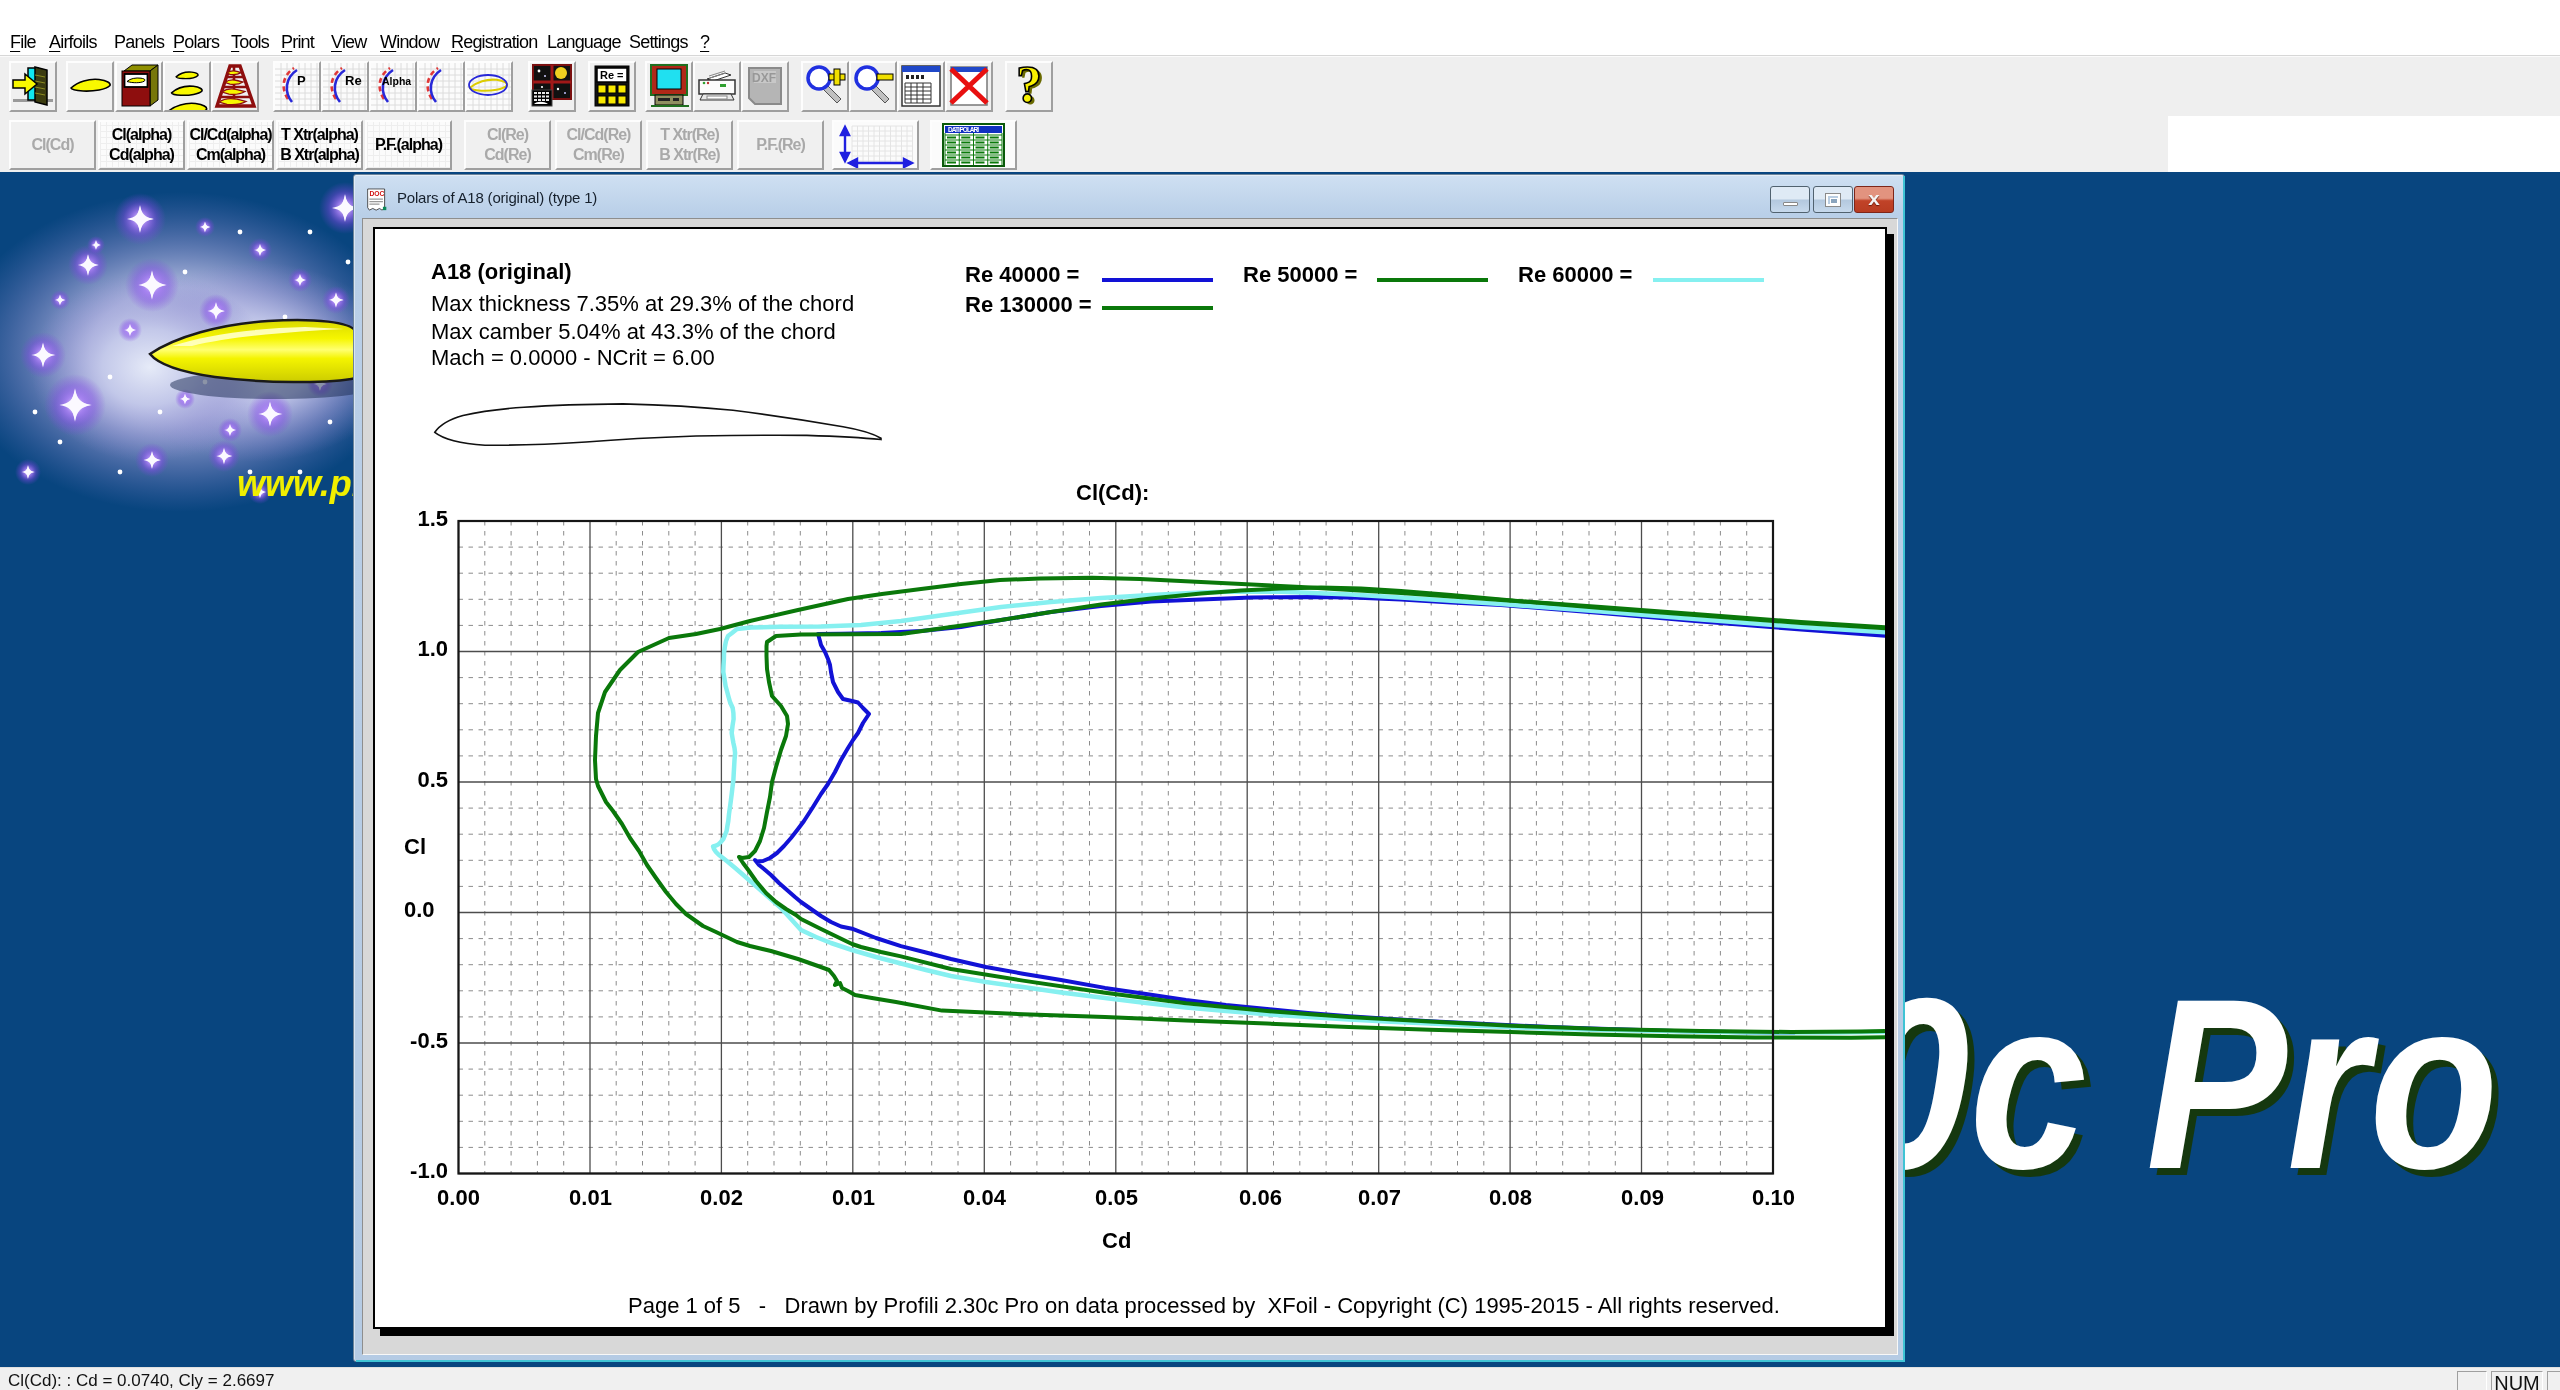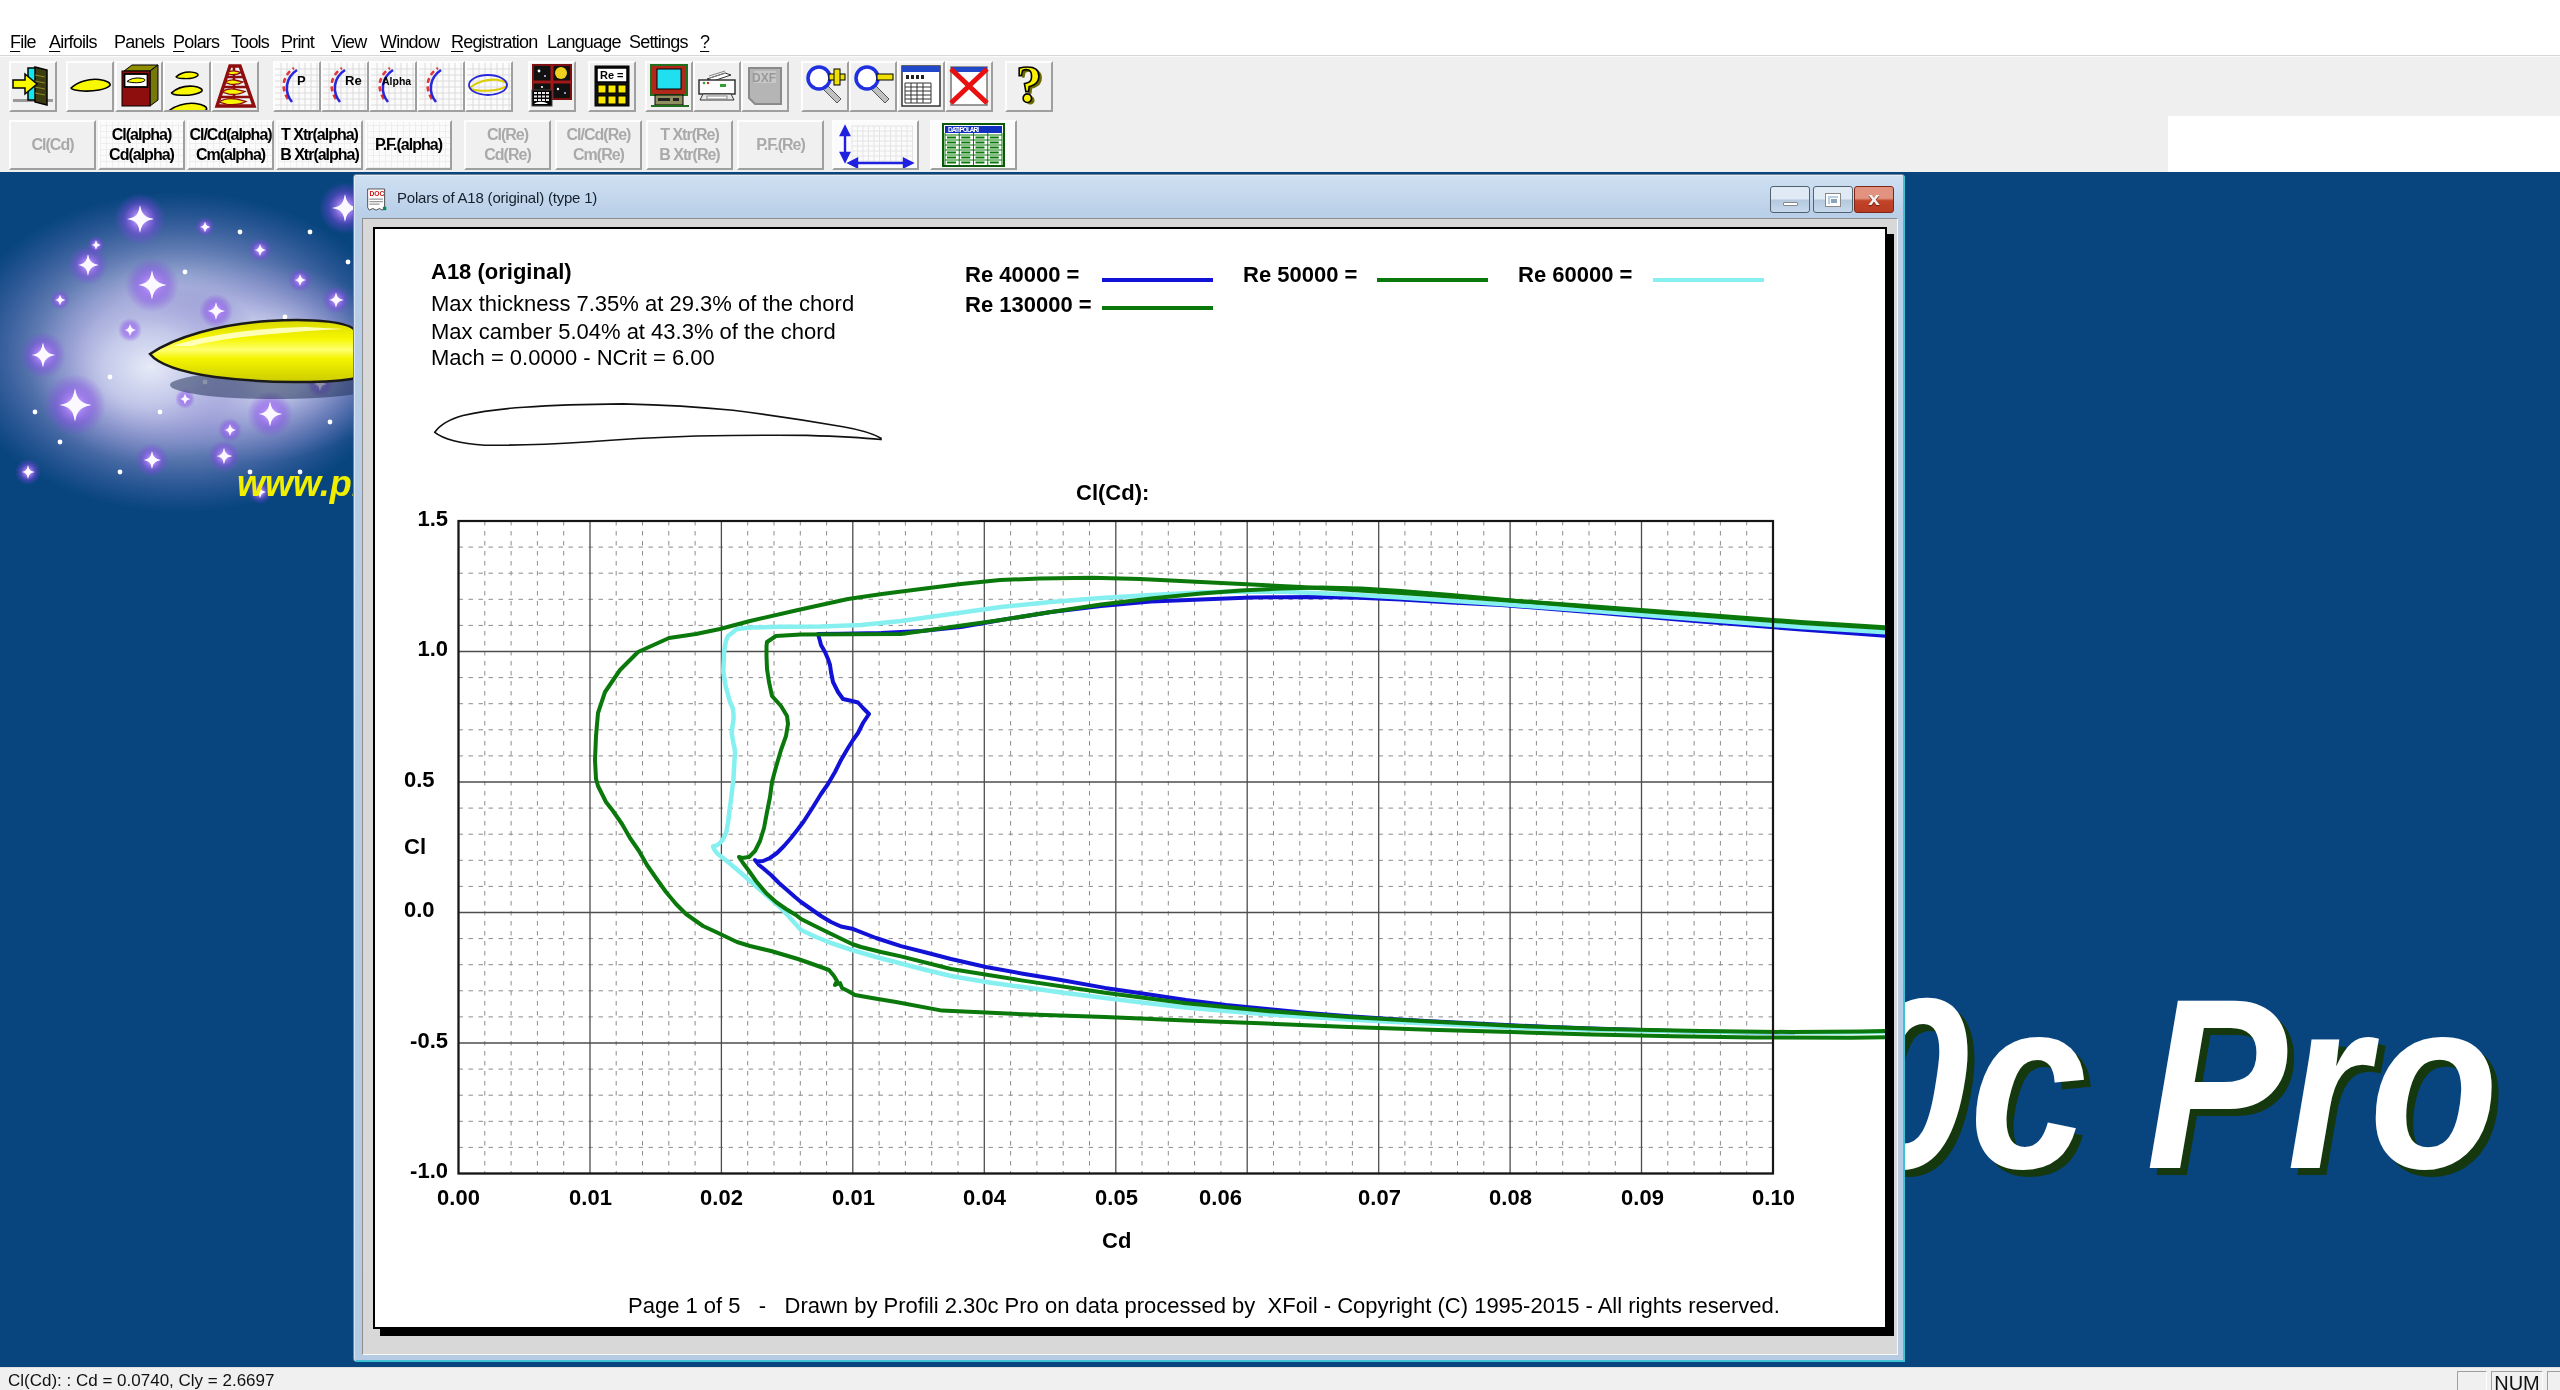--- a/index.html
+++ b/index.html
@@ -638,33 +638,33 @@
 <polyline points="1888.0,631.5 1800.0,626.0 1700.0,618.5 1600.0,610.5 1500.0,603.0 1450.0,599.8 1400.0,596.5 1350.0,593.5 1300.0,591.5 1280.0,590.8 1240.0,590.5 1200.0,591.5 1150.0,594.0 1100.0,597.0 1050.0,601.0 1000.0,606.0 950.0,613.0 900.0,620.0 860.0,624.0 820.0,625.5 780.0,625.8 750.0,626.5 736.0,628.0 731.0,632.0 727.0,635.0 725.0,640.0 724.0,645.0 723.0,652.0 722.9,658.0 722.5,665.0 722.3,671.0 723.5,678.0 724.6,685.0 726.0,690.0 727.3,695.0 729.0,701.0 731.7,707.0 732.4,712.0 732.6,718.0 731.5,725.0 730.7,732.0 731.5,737.0 732.4,742.0 733.5,747.0 734.1,752.0 733.5,759.0 733.1,766.0 732.7,773.0 732.4,779.0 731.5,786.0 730.7,793.0 729.8,800.0 729.0,806.0 728.0,813.0 727.3,820.0 726.4,825.0 725.6,830.0 724.0,834.0 722.3,838.0 719.8,841.0 717.2,843.5 714.0,845.0 712.1,845.5 713.0,848.0 715.0,851.0 718.0,854.0 722.0,857.0 727.0,861.0 733.0,866.0 740.0,872.0 748.0,879.0 756.0,886.0 764.0,893.0 772.0,900.0 780.0,907.0 790.0,918.0 800.0,929.0 815.0,936.0 830.0,942.0 851.0,949.0 875.0,956.0 900.0,962.5 925.0,969.0 950.0,975.0 985.0,981.0 1022.0,986.1 1060.0,991.5 1104.0,997.0 1145.0,1002.0 1185.0,1006.4 1225.0,1010.0 1266.0,1013.3 1307.0,1016.0 1348.0,1018.6 1390.0,1020.7 1429.0,1022.6 1470.0,1024.5 1510.0,1026.3 1550.0,1027.6 1591.0,1028.7 1632.0,1029.6 1673.0,1030.3 1713.0,1031.0 1754.0,1031.6 1800.0,1031.6 1840.0,1031.4 1870.0,1031.0 1896.0,1030.8" class="cc"></polyline>
 <polyline points="1888.0,627.5 1800.0,622.0 1700.0,614.5 1600.0,607.0 1550.0,602.8 1500.0,598.5 1450.0,594.0 1400.0,590.0 1360.0,587.5 1320.0,586.5 1280.0,587.5 1240.0,589.5 1200.0,592.5 1150.0,597.5 1100.0,603.5 1050.0,611.0 1000.0,619.0 950.0,626.0 900.0,633.0 800.0,633.5 775.0,635.0 766.0,641.0 765.5,645.0 765.5,655.0 766.0,668.0 768.0,681.0 771.0,695.0 780.0,705.0 786.0,715.0 787.0,723.0 785.0,735.0 780.0,749.0 775.0,766.0 771.0,781.0 769.0,796.0 766.0,811.0 763.0,827.0 759.0,840.0 754.0,850.0 748.0,856.0 741.0,857.0 738.0,856.0 742.0,862.0 748.0,870.0 755.0,880.0 765.0,892.0 775.0,901.0 785.0,908.0 795.0,914.0 800.0,918.0 820.0,928.0 851.0,943.0 860.0,946.0 880.0,951.0 900.0,955.4 950.0,968.0 1022.0,979.6 1104.0,991.8 1185.0,1002.3 1266.0,1010.0 1348.0,1016.1 1429.0,1020.6 1510.0,1024.7 1560.0,1026.5 1600.0,1028.0 1700.0,1030.0 1790.0,1031.0 1860.0,1030.5 1884.0,1030.0" class="cg"></polyline>
 <polyline points="1888.0,626.5 1800.0,621.0 1700.0,613.5 1600.0,606.0 1500.0,599.0 1400.0,592.0 1300.0,586.0 1200.0,581.0 1139.0,578.0 1091.0,576.7 1039.0,577.5 999.0,579.0 960.0,583.0 920.0,588.0 881.0,593.0 847.0,598.0 797.0,609.0 749.0,620.0 719.0,628.0 695.0,633.0 668.0,637.0 637.0,651.0 619.0,669.0 604.0,691.0 597.0,712.0 595.0,735.0 594.0,759.0 595.0,778.0 597.0,785.0 601.0,793.0 605.0,801.0 612.0,810.0 621.0,823.0 629.0,837.0 638.0,850.0 646.0,864.0 655.0,877.0 665.0,891.0 675.0,903.0 685.0,913.0 702.0,925.0 715.0,931.0 736.0,941.0 749.0,945.0 770.0,950.0 797.0,958.0 817.0,965.0 828.0,969.0 833.0,975.0 836.0,980.0 834.0,984.0 839.0,982.0 841.0,987.0 847.0,990.0 854.0,994.0 871.0,997.0 895.0,1001.0 941.0,1009.6 1022.0,1013.3 1104.0,1016.1 1185.0,1019.4 1266.0,1022.6 1348.0,1025.9 1429.0,1028.7 1510.0,1031.1 1591.0,1033.6 1673.0,1035.2 1754.0,1036.4 1850.0,1036.8 1888.0,1036.2" class="cg"></polyline>
 <rect x="457.5" y="520.0" width="1314.5" height="652.5" class="pb"></rect>
 
         </svg>
 
         <div class="pt pb2" style="left:701px;top:251px">Cl(Cd):</div>
         <div class="pt pb2" style="left:29px;top:277px;width:44px;text-align:right">1.5</div>
         <div class="pt pb2" style="left:29px;top:407px;width:44px;text-align:right">1.0</div>
-        <div class="pt pb2" style="left:29px;top:538px;width:44px;text-align:left">0.5</div>
+        <div class="pt pb2" style="left:29px;top:538px;width:44px;text-align:right">0.5</div>
         <div class="pt pb2" style="left:29px;top:668px;width:44px;text-align:left">0.0</div>
         <div class="pt pb2" style="left:18px;top:799px;width:55px;text-align:right">-0.5</div>
         <div class="pt pb2" style="left:18px;top:929px;width:55px;text-align:right">-1.0</div>
         <div class="pt pb2" style="left:29px;top:605px">Cl</div>
 
         <div class="pt pb2" style="left:56px;top:956px;width:55px;text-align:center">0.00</div>
         <div class="pt pb2" style="left:188px;top:956px;width:55px;text-align:center">0.01</div>
         <div class="pt pb2" style="left:319px;top:956px;width:55px;text-align:center">0.02</div>
         <div class="pt pb2" style="left:451px;top:956px;width:55px;text-align:center">0.01</div>
         <div class="pt pb2" style="left:582px;top:956px;width:55px;text-align:center">0.04</div>
         <div class="pt pb2" style="left:714px;top:956px;width:55px;text-align:center">0.05</div>
-        <div class="pt pb2" style="left:818px;top:956px;width:55px;text-align:center">0.06</div>
+        <div class="pt pb2" style="left:858px;top:956px;width:55px;text-align:center">0.06</div>
         <div class="pt pb2" style="left:977px;top:956px;width:55px;text-align:center">0.07</div>
         <div class="pt pb2" style="left:1108px;top:956px;width:55px;text-align:center">0.08</div>
         <div class="pt pb2" style="left:1240px;top:956px;width:55px;text-align:center">0.09</div>
         <div class="pt pb2" style="left:1371px;top:956px;width:55px;text-align:center">0.10</div>
         <div class="pt pb2" style="left:727px;top:999px">Cd</div>
         <div class="pt" style="left:253px;top:1064px">Page 1 of 5&nbsp;&nbsp; -&nbsp;&nbsp; Drawn by Profili 2.30c Pro on data processed by&nbsp; XFoil - Copyright (C) 1995-2015 - All rights reserved.</div>
       </div>
     </div>
   </div>
 </div>

